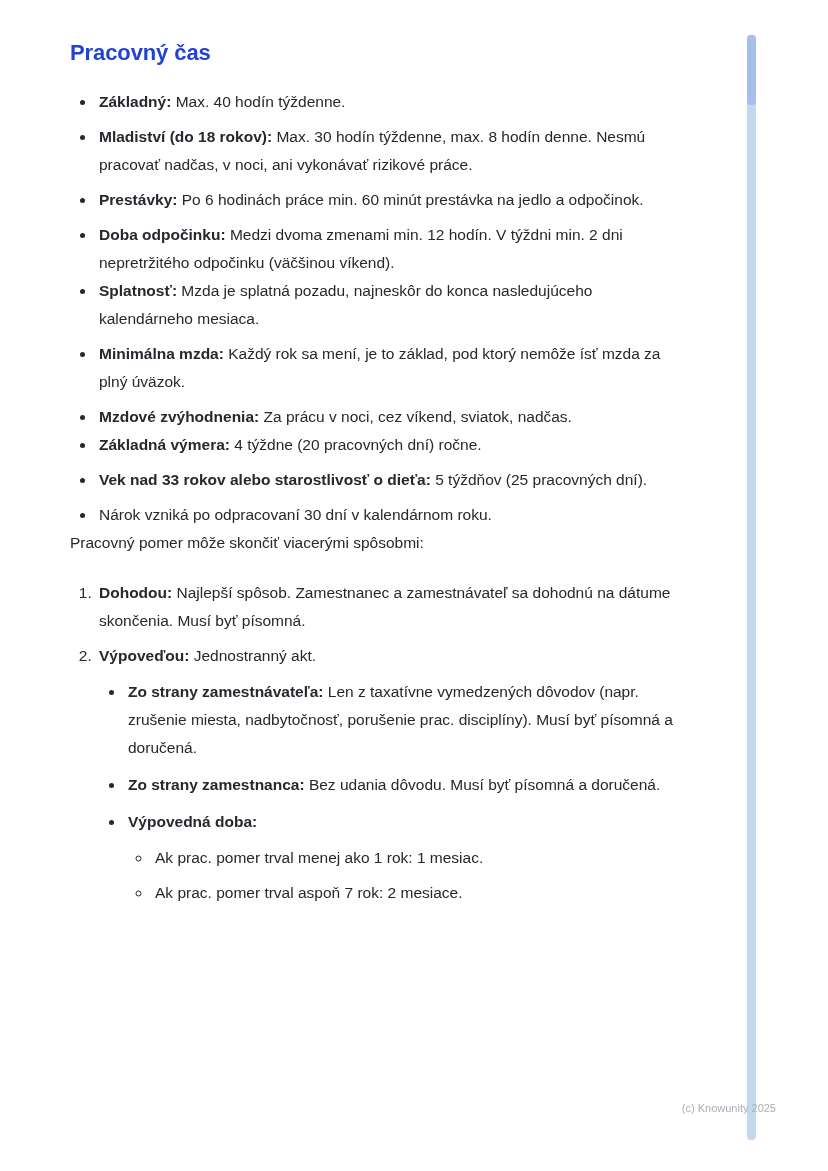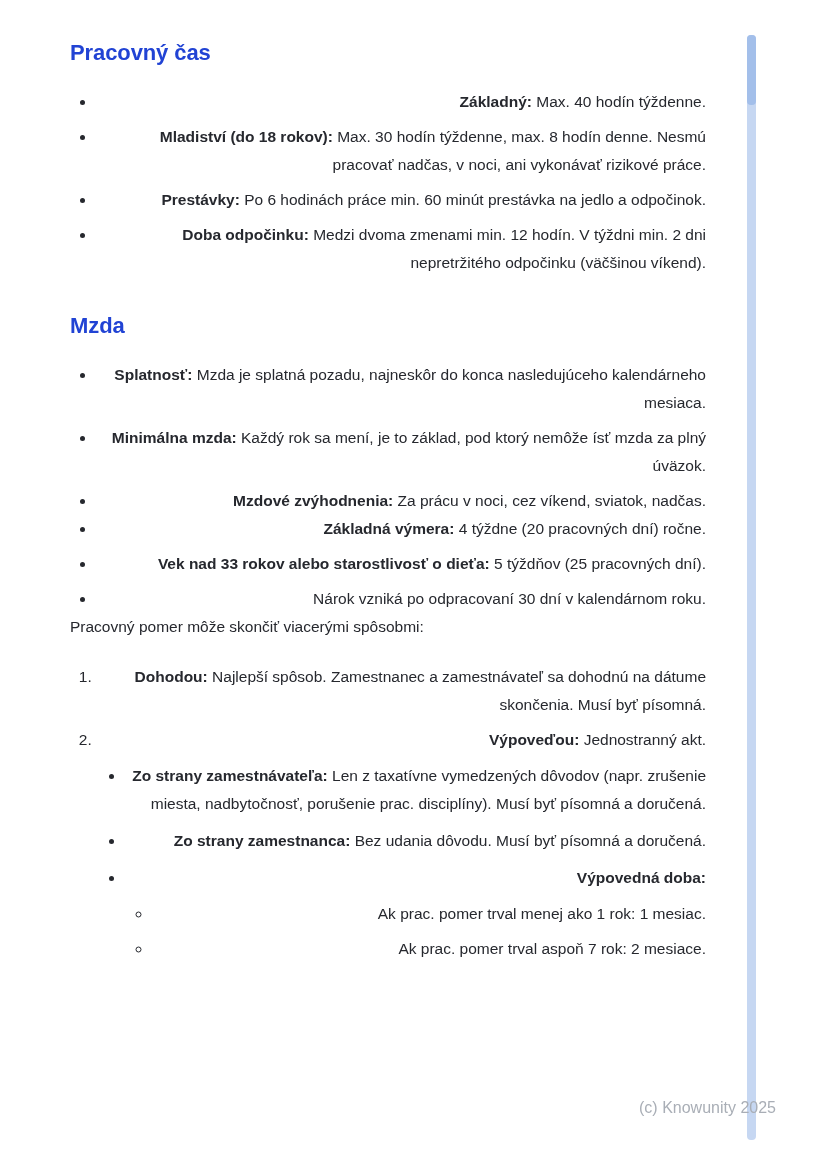--- a/index.html
+++ b/index.html
@@ -21,38 +21,38 @@
   }
   .section-title{
     color:var(--heading-color);
     font-size:22px;line-height:30px;font-weight:700;
     margin:34px 0 20px 0;letter-spacing:-0.1px;
   }
   .section:first-child .section-title{margin-top:0;}
   ul.bullets,ol.numbered{margin:0;padding:0 0 0 26px;}
   ul.bullets{list-style:disc;}
   ol.numbered{list-style:decimal;}
-  li{margin:0 0 7px 0;padding-left:3px;text-align:right;}
+  li{margin:0 16px 7px 0;padding-left:3px;}
   li:last-child{margin-bottom:0;}
   .item-label{font-weight:700;}
   .intro{margin:0 0 22px 0;}
   ul.sub{list-style:disc;margin:8px 0 0 0;padding:0 0 0 26px;}
   ul.subsub{list-style:circle;margin:8px 0 0 0;padding:0 0 0 24px;}
   ul.sub>li{margin-bottom:9px;}
   .scrollbar-track{
     position:absolute;top:35px;right:72px;width:9px;height:1105px;
     background:var(--sb-track);border-radius:4px;
   }
   .scrollbar-thumb{
     position:absolute;top:0;left:0;width:9px;height:70px;
     background:var(--sb-thumb);border-radius:4px;
   }
   .footer-credit{
     position:absolute;top:1101px;right:52px;z-index:5;
-    font-size:16px;line-height:14px;color:#a9aeb6;
+    font-size:11px;line-height:14px;color:#a9aeb6;
   }
 </style>
 </head>
 <body>
 
 <main class="content">
 
   <section class="section">
     <h1 class="section-title">Pracovný čas</h1>
     <ul class="bullets">
@@ -69,21 +69,20 @@
         <span>Po 6 hodinách práce min. 60 minút prestávka na jedlo a odpočinok.</span>
       </li>
       <li>
         <span class="item-label">Doba odpočinku:</span>
         <span>Medzi dvoma zmenami min. 12 hodín. V týždni min. 2 dni nepretržitého odpočinku (väčšinou víkend).</span>
       </li>
     </ul>
   </section>
 
   <section class="section">
-    <h1 class="section-title">Mzda</h1>
     <ul class="bullets">
       <li>
         <span class="item-label">Splatnosť:</span>
         <span>Mzda je splatná pozadu, najneskôr do konca nasledujúceho kalendárneho mesiaca.</span>
       </li>
       <li>
         <span class="item-label">Minimálna mzda:</span>
         <span>Každý rok sa mení, je to základ, pod ktorý nemôže ísť mzda za plný úväzok.</span>
       </li>
       <li>

